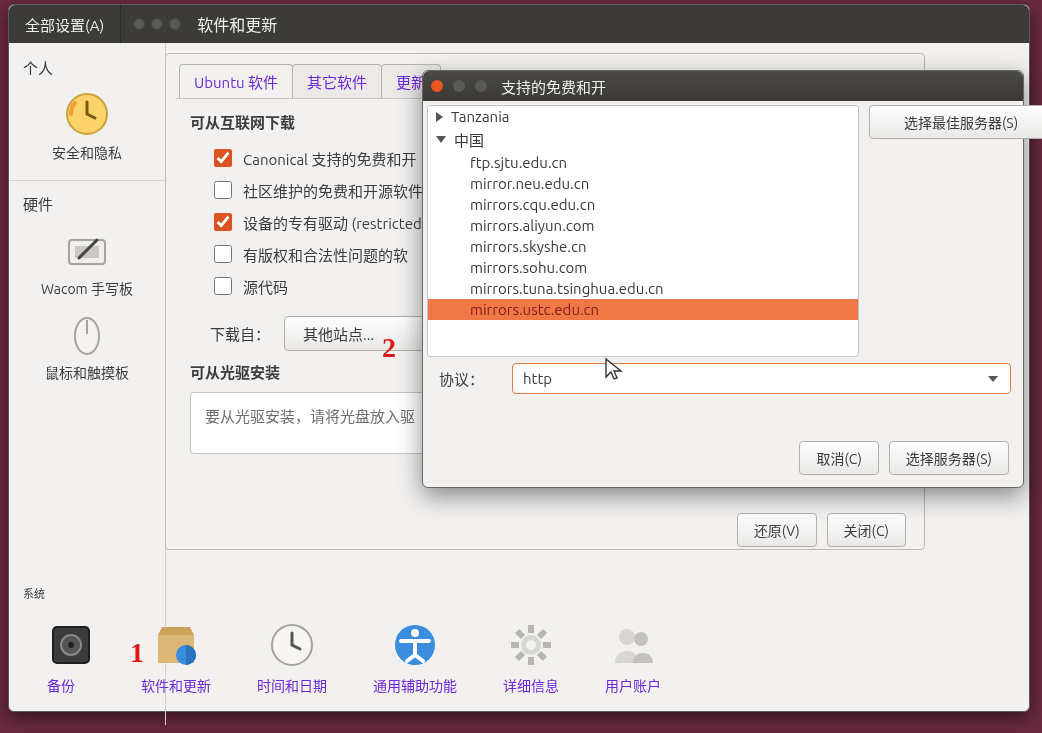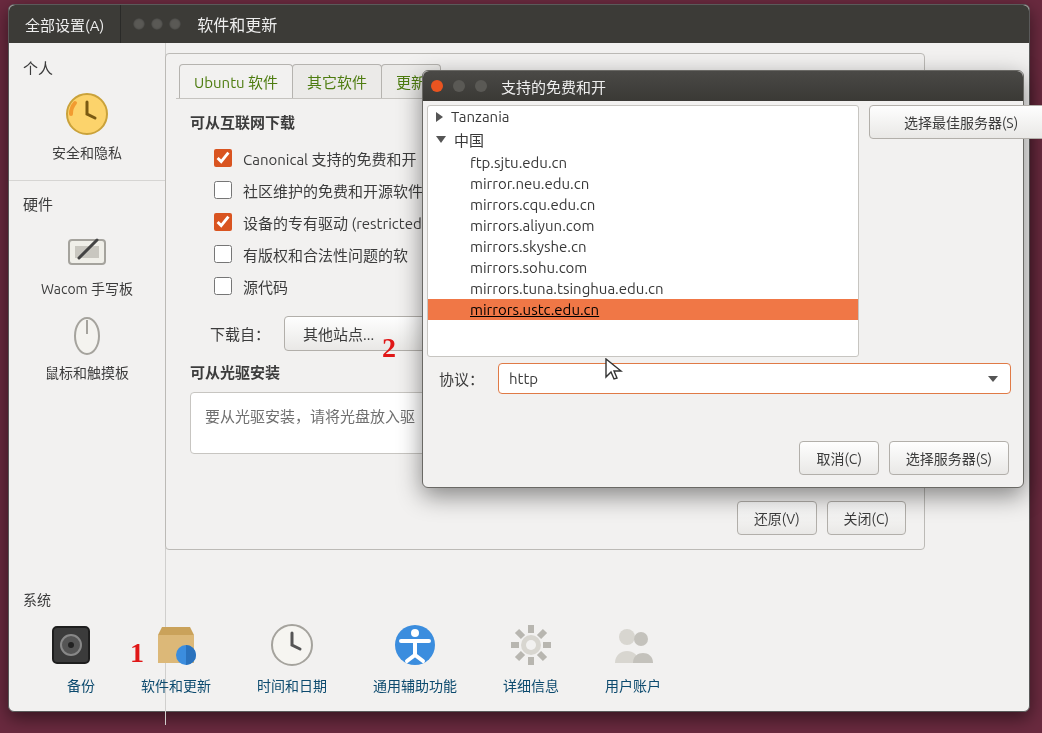--- a/index.html
+++ b/index.html
@@ -107,21 +107,21 @@
   }
   .tab {
     padding: 6px 14px;
     border: 1px solid #b5b3af;
     border-bottom: none;
     background: #ebeae8;
     margin-left: -1px;
     border-top-left-radius: 4px;
     border-top-right-radius: 4px;
     font-size: 15px;
-    color: #4d7c0f;
+    color: #6d28d9;
   }
   .tab.active {
     background: #f2f1f0;
     box-shadow: inset 0 4px 0 -2px #f2f1f0;
   }
   .tab-content {
     border-top: 1px solid #c5c3bf;
     margin: 0 10px 10px 10px;
     padding: 10px 14px;
   }
@@ -174,21 +174,21 @@
     border: 1px solid #c7c5c1;
     border-radius: 4px;
     background: #fff;
     color: #6f6f6f;
     font-size: 15px;
     height: 36px;
   }
   .dialog-buttons {
     position: absolute;
     right: 18px;
-    bottom: 14px;
+    bottom: 2px;
     display: flex;
     gap: 10px;
   }
   .btn {
     padding: 6px 16px;
     border: 1px solid #b2afaa;
     border-radius: 4px;
     background: linear-gradient(#fefefe,#e9e8e6);
     font-size: 14px;
     color: #3c3c3c;
@@ -202,33 +202,33 @@
     font-family: Georgia, serif;
   }
   
   .system-row {
     position: absolute;
     left: 14px;
     bottom: 16px;
     width: 992px;
   }
   .system-row .lbl {
-    font-size: 14px;
-    margin-bottom: 12px;
+    font-size: 11px;
+    margin-bottom: 20px;
   }
   .system-icons {
     display: flex;
     gap: 46px;
     align-items: flex-end;
     padding-left: 24px;
   }
   .system-icons .sitm {
-    text-align: right;
+    text-align: left;
     font-size: 14px;
-    color: #0c4a6e;
+    color: #6d28d9;
   }
   .sitm .icon {
     width: 48px; height: 48px;
     margin: 0 auto 6px auto;
   }
   
   .server-dialog {
     position: absolute;
     left: 422px;
     top: 70px;
@@ -285,22 +285,21 @@
     padding-left: 8px;
     display: flex;
     align-items: center;
     gap: 4px;
   }
   .tree .t-row.child {
     padding-left: 42px;
   }
   .tree .t-row.selected {
     background: #f07746;
-    color: #000000;
-    text-decoration: underline;
+    color: #7f1d1d;
   }
   .triangle-right::before {
     content: "";
     display: inline-block;
     border-top: 5px solid transparent;
     border-bottom: 5px solid transparent;
     border-left: 7px solid #555;
     margin-right: 4px;
   }
   .triangle-down::before {
@@ -310,21 +309,21 @@
     border-right: 5px solid transparent;
     border-top: 7px solid #555;
     margin-right: 4px;
   }
   .btn-side {
     width: 150px;
   }
   .proto-row {
     display: flex;
     align-items: center;
-    gap: 14px;
+    gap: 28px;
     padding: 2px 12px 0 16px;
   }
   .proto-combo {
     flex: 1;
     border: 1px solid #e07a46;
     border-radius: 4px;
     padding: 6px 10px;
     position: relative;
     background: #fff;
   }

